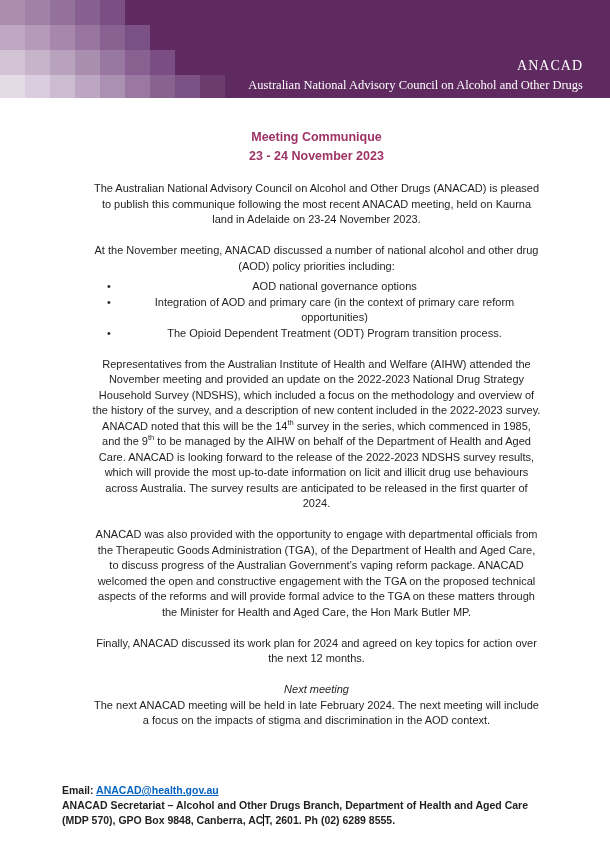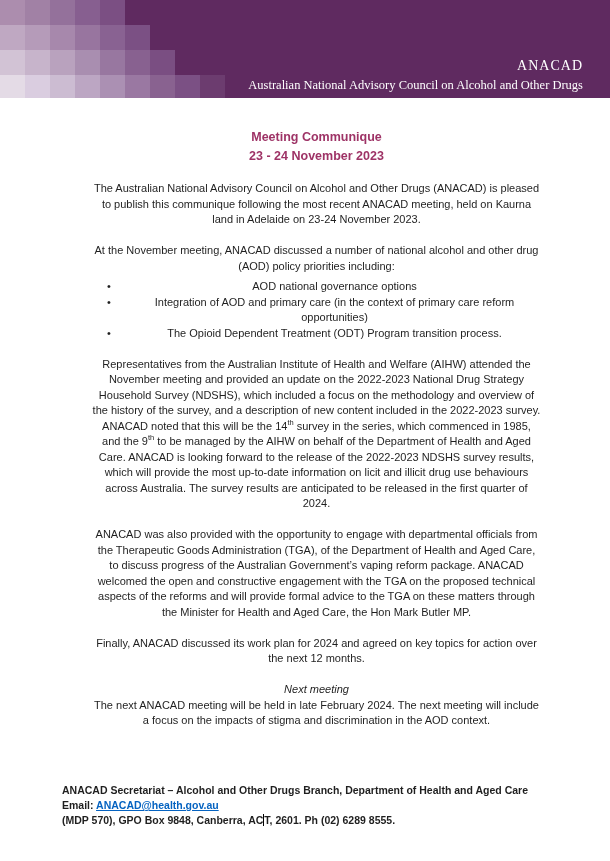--- a/index.html
+++ b/index.html
@@ -109,18 +109,18 @@
 
     <p class="para">ANACAD was also provided with the opportunity to engage with departmental officials from the Therapeutic Goods Administration (TGA), of the Department of Health and Aged Care, to discuss progress of the Australian Government’s vaping reform package. ANACAD welcomed the open and constructive engagement with the TGA on the proposed technical aspects of the reforms and will provide formal advice to the TGA on these matters through the Minister for Health and Aged Care, the Hon Mark Butler MP.</p>
 
     <p class="para">Finally, ANACAD discussed its work plan for 2024 and agreed on key topics for action over the next 12 months.</p>
 
     <p class="nm-heading">Next meeting</p>
     <p class="para-last" style="font-size:11px; line-height:15.5px; margin:0;">The next ANACAD meeting will be held in late February 2024. The next meeting will include a focus on the impacts of stigma and discrimination in the AOD context.</p>
   </div>
 
   <div class="footer">
+    <p><span>Email:</span> <a href="#" class="email-link">ANACAD@health.gov.au</a></p>
     <p>ANACAD Secretariat – Alcohol and Other Drugs Branch, Department of Health and Aged Care</p>
-    <p><span>Email:</span> <a href="#" class="email-link">ANACAD@health.gov.au</a></p>
     <p><span>(MDP 570), GPO Box 9848, Canberra, AC</span><span class="caret"></span><span>T, 2601.  Ph (02) 6289 8555.</span></p>
   </div>
 
 </div>
 
 </body></html>

